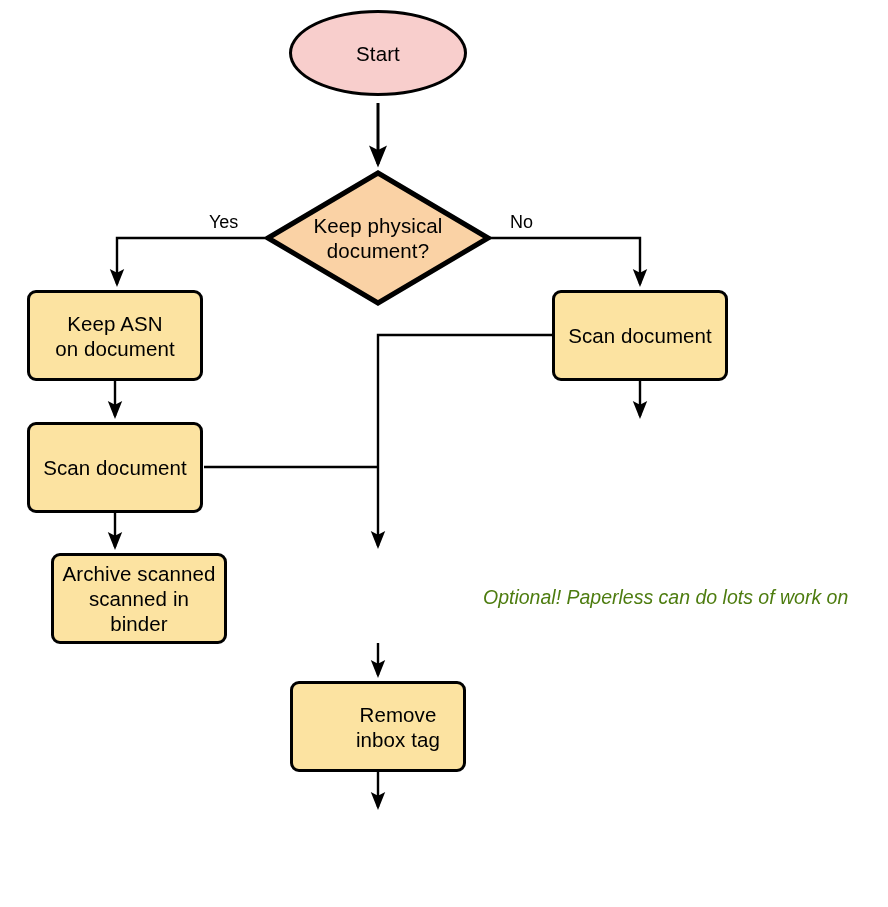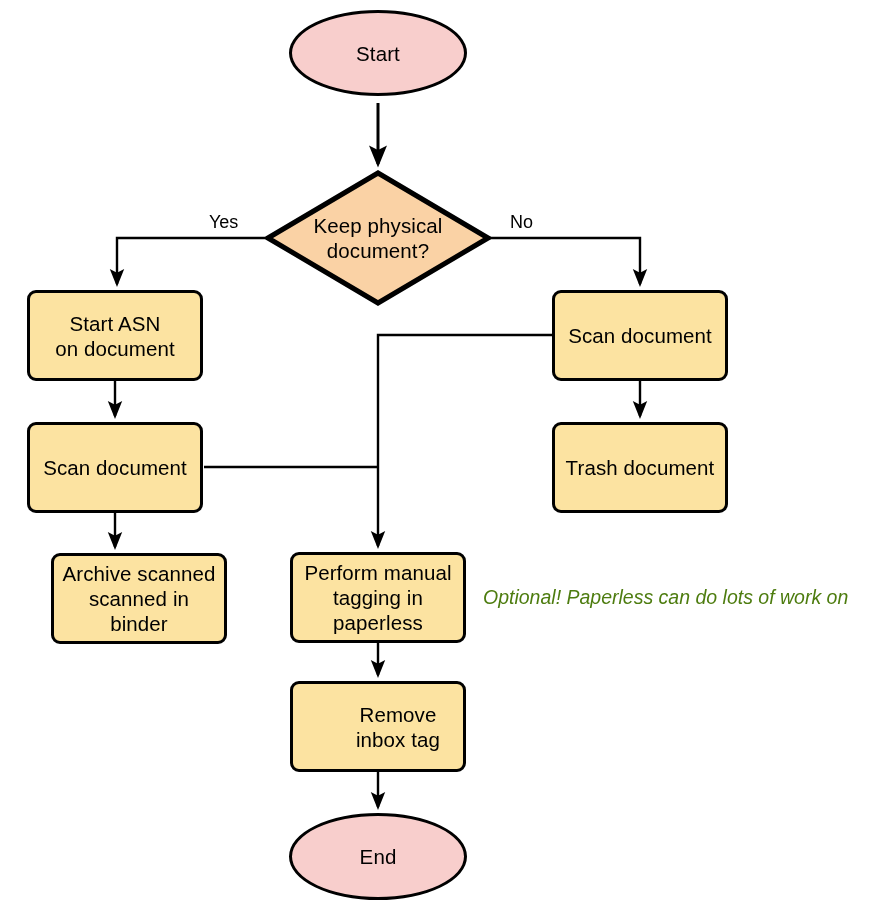--- a/index.html
+++ b/index.html
@@ -122,54 +122,43 @@
     <div class="diamond-label">
       <div>Keep physical</div>
       <div>document?</div>
     </div>
   </div>
 
   <div class="edge-label" style="left:209px; top:211px;">Yes</div>
   <div class="edge-label" style="left:510px; top:211px;">No</div>
 
   <div class="node node-process" style="left:27px; top:290px; width:176px; height:91px; flex-direction:column;">
-    <span>Start ASN</span>
+    <span>Keep ASN</span>
     <span>on document</span>
   </div>
 
   <div class="node node-process" style="left:27px; top:422px; width:176px; height:91px;">
     <span>Scan document</span>
   </div>
 
   <div class="node node-process" style="left:27px; top:553px; width:176px; height:91px; flex-direction:column;margin-left:24px;">
     <span>Archive scanned</span>
     <span>scanned in</span>
     <span>binder</span>
   </div>
 
   <div class="node node-process" style="left:552px; top:290px; width:176px; height:91px;">
     <span>Scan document</span>
   </div>
 
-  <div class="node node-process" style="left:552px; top:422px; width:176px; height:91px;">
-    <span>Trash document</span>
-  </div>
 
-  <div class="node node-process" style="left:290px; top:552px; width:176px; height:91px; flex-direction:column;">
-    <span>Perform manual</span>
-    <span>tagging in</span>
-    <span>paperless</span>
-  </div>
 
   <div class="node node-process" style="left:290px; top:681px; width:176px; height:91px; flex-direction:column;padding-left:40px;">
     <span>Remove</span>
     <span>inbox tag</span>
   </div>
 
-  <div class="node node-terminator" style="left:289px; top:813px; width:178px; height:87px;">
-    <span>End</span>
-  </div>
 
   <div class="note" style="left:483px; top:585px; width:400px;">
     <div>Optional! Paperless can do lots of work on</div>
   </div>
 
 </div>
 
 </body></html>

